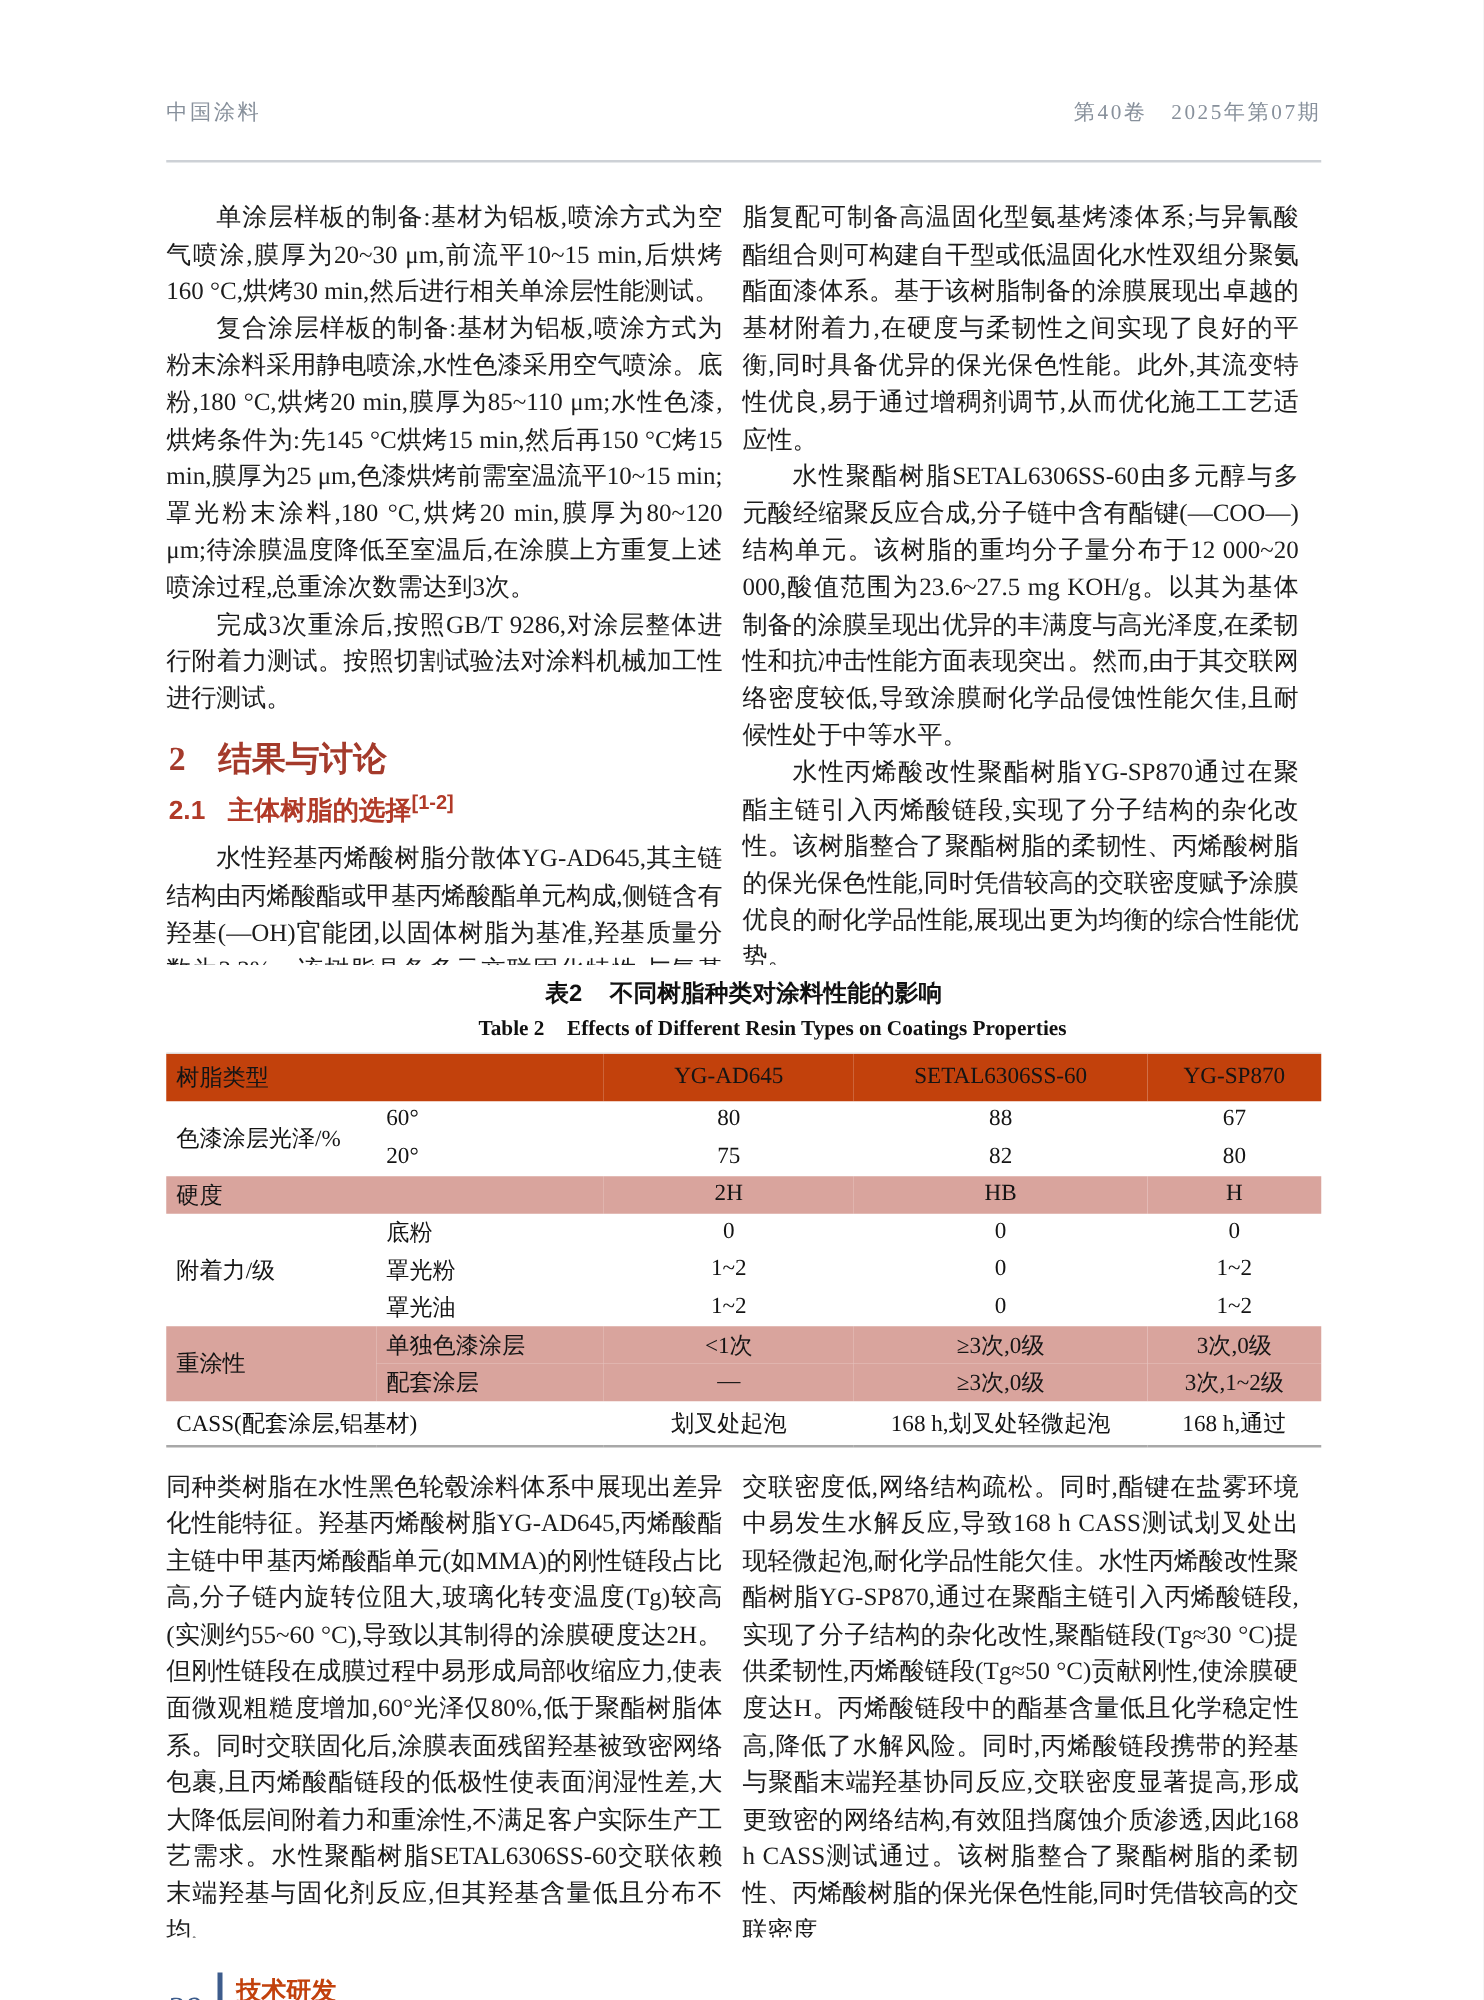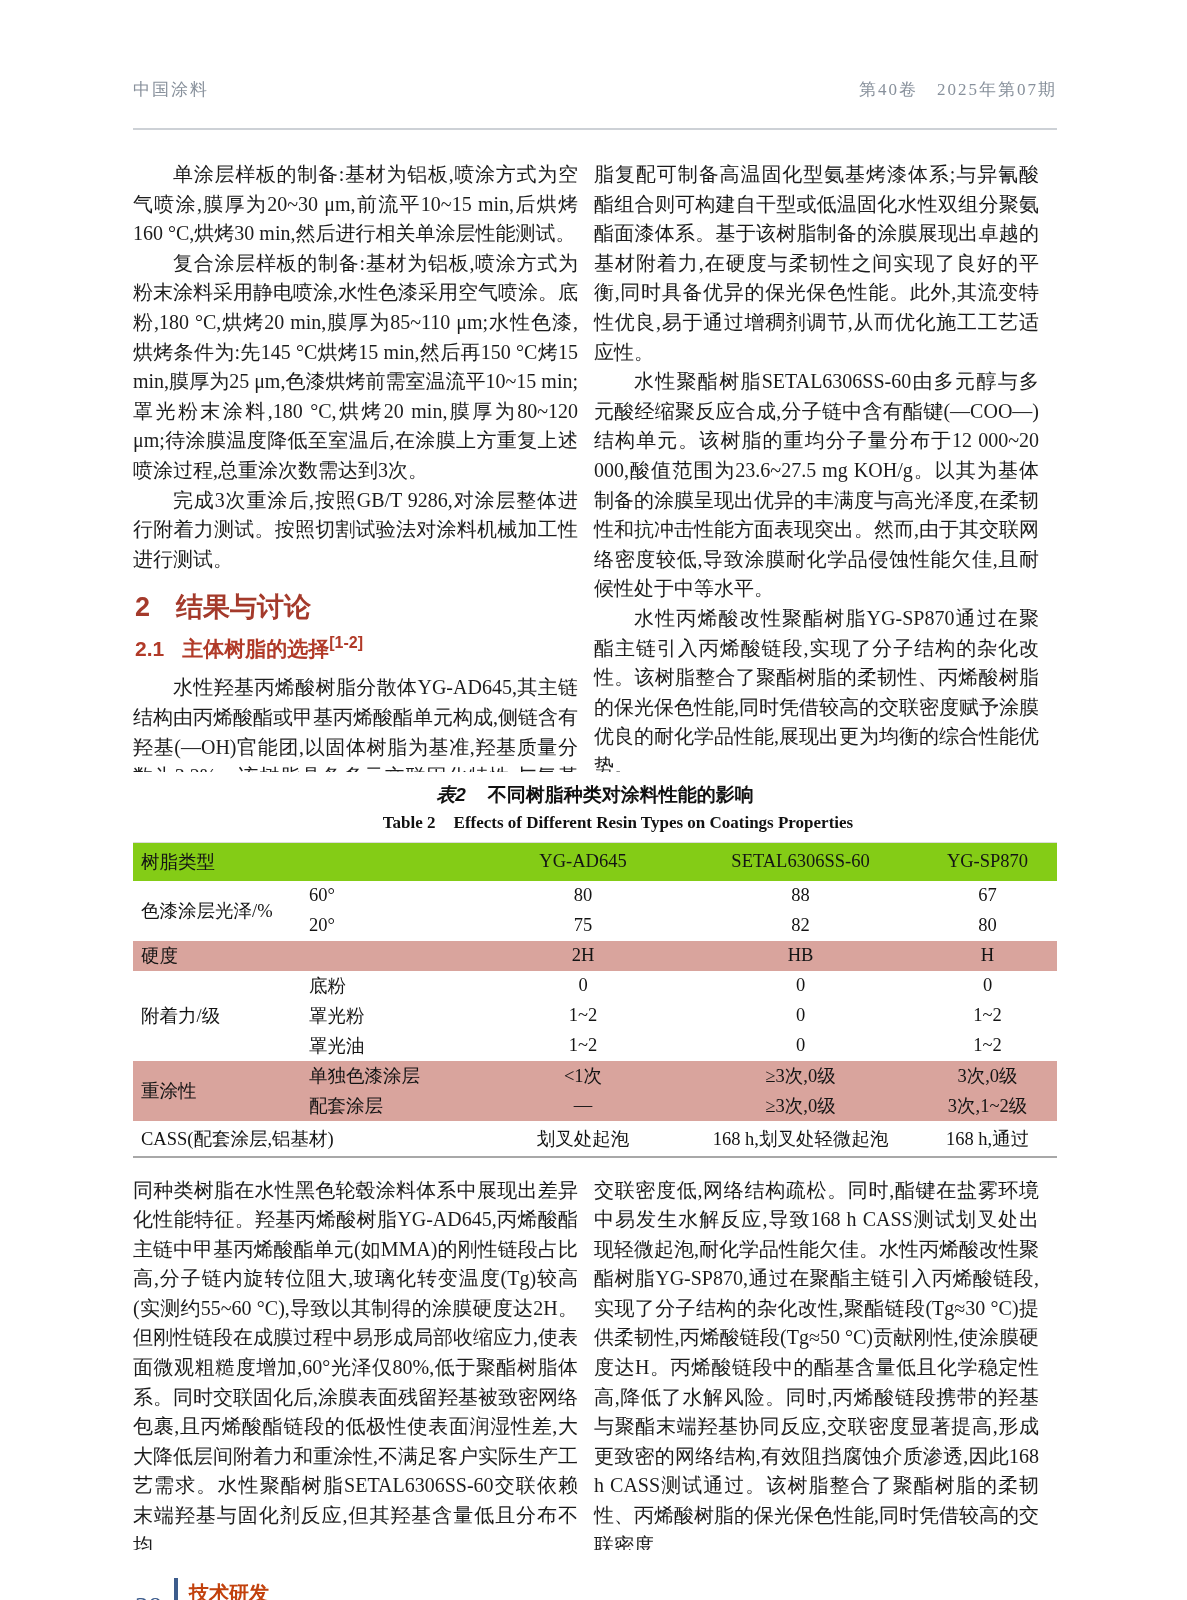--- a/index.html
+++ b/index.html
@@ -18,55 +18,55 @@
     padding-bottom:27px; border-bottom:2px solid #cdd1d6;
   }
   
   .cols { display:flex; gap:16px; margin-top:30px; height:612px; overflow:hidden; }
   .cols.bottom { height:374px; margin-top:18px; }
   .col { width:445px; font-size:20px; line-height:29.6px; text-align:justify; }
   .col p { margin:0; }
   .col p.ind { text-indent:2em; }
   
   .h-sec {
-    font-family:Liberation Sans, sans-serif;
+    font-family:Liberation Serif, serif;
     font-weight:bold; font-size:27px; color:#a43a2b;
     margin:16px 0 10px 2px; line-height:34px;
   }
   .h-sec .no { margin-right:26px; }
   .h-sub {
     font-family:"Liberation Sans","DejaVu Sans",sans-serif;
     font-weight:bold; font-size:21px; color:#b13a28;
     margin:2px 0 9px 2px; line-height:30px;
   }
   .h-sub .no { margin-right:18px; }
   .h-sub sup { font-size:16px; vertical-align:super; line-height:0; }
   
   .tablock { margin-top:10px; }
   .cap-zh {
     text-align:center; font-family:"Liberation Sans","DejaVu Sans",sans-serif;
     font-weight:bold; font-size:19px; color:#111;
   }
-  .cap-zh .tno { margin-right:22px;font-style:italic; }
+  .cap-zh .tno { margin-right:22px; }
   .cap-en {
     text-align:center; font-weight:bold; font-size:17px; color:#111; margin-top:5px;
   }
   .cap-en .tno { margin-right:18px;margin-left:46px; }
   table.res {
     width:924px; border-collapse:collapse; margin-top:9px;
     font-size:18.5px; color:#141414;
     border-top:1px solid #dcdcdc; border-bottom:2px solid #a8a8a8;
   }
   table.res th, table.res td {
     font-weight:normal; height:30px; padding:1px 8px; vertical-align:middle;
   }
   table.res th { text-align:left; }
   table.res td.c, table.res th.c { text-align:center; }
   tr.pink { background:#d9a49d; }
-  tr.hdr  { background:#84cc16; height:38px; }
+  tr.hdr  { background:#c2410c; height:38px; }
   td.lbl, th.lbl { text-align:left; }
   tr.cass td { height:36px; }
   
   .footer { display:flex; align-items:center; margin-top:28px; margin-left:2px; }
   .pageno {
     font-size:27px; color:#3d5c8c; margin-right:12px;
     font-family:"Liberation Serif",serif; transform:translateY(6px);
   }
   .vbar { width:4px; height:48px; background:#3d5c8c; margin-right:11px; }
   .fzh {

